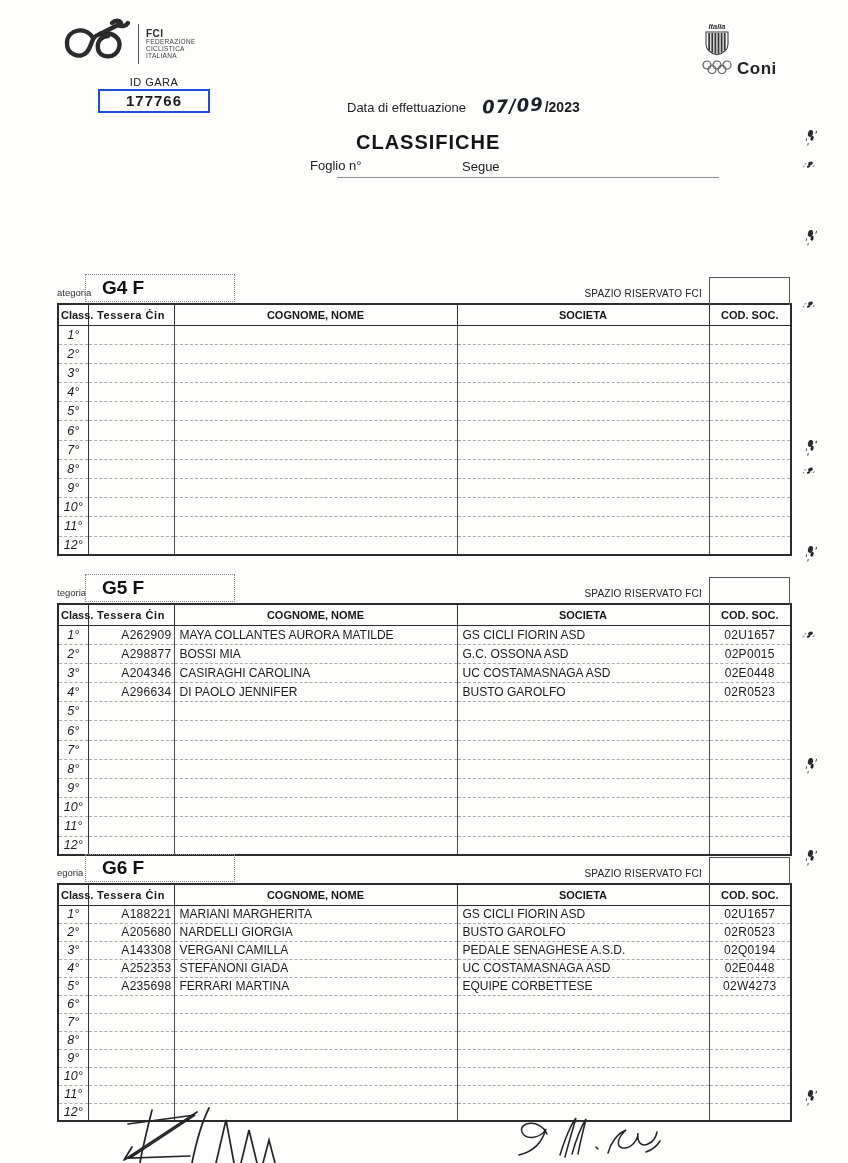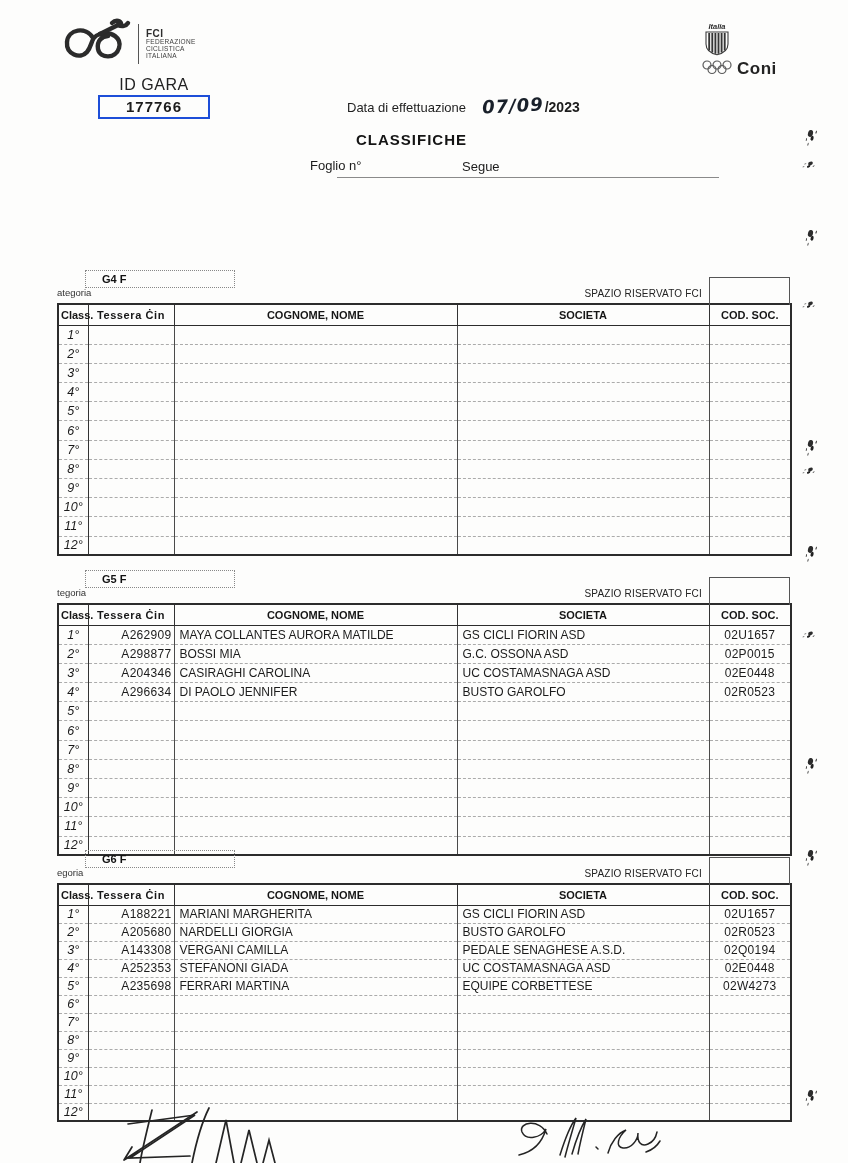--- a/index.html
+++ b/index.html
@@ -12,52 +12,52 @@
 
   
   .fci-logo { position:absolute; left:60px; top:16px; display:flex; align-items:center; }
   .fci-logo .mark { width:74px; height:56px; }
   .fci-logo .div { width:1px; height:40px; background:#555; margin:0 7px 0 4px; }
   .fci-text { line-height:1.05; }
   .fci-text .abbr { font-size:10px; font-weight:bold; color:#2d2d2d; letter-spacing:.5px; }
   .fci-text .ln { font-size:6.5px; color:#3c3c3c; letter-spacing:.3px; }
 
   .idgara { position:absolute; left:98px; top:76px; width:112px; text-align:center; }
-  .idgara .lbl { font-size:16px; color:#222; letter-spacing:.5px; }
+  .idgara .lbl { font-size:11px; color:#222; letter-spacing:.5px; }
   .idgara .box { margin-top:1px; border:2px solid #1d4ed8; padding:1px 0 2px;
                  font-size:15px; font-weight:bold; letter-spacing:1px; }
 
   .main-title { position:absolute; left:222px; top:19px; width:408px; text-align:center; }
   .main-title .t { font-size:22px; font-weight:bold; letter-spacing:.2px; color:#161616; }
   .main-title .r { font-size:14px; font-weight:bold; margin-top:5px; letter-spacing:.5px; }
 
   .coni { position:absolute; left:700px; top:22px; display:flex; align-items:flex-end; }
   .coni-left { width:34px; text-align:center; }
   .coni-italia { font-size:7.5px; font-weight:bold; font-style:italic; color:#2e2e2e; }
   .coni-name { font-size:17px; font-weight:bold; color:#232323; margin:10px 0 0 3px; letter-spacing:.5px; }
 
   .date-line { position:absolute; left:347px; top:95px; display:flex; align-items:baseline; }
   .date-line .lbl { font-size:13px; color:#1e1e1e; }
   .date-line .hand { font-family:"DejaVu Sans", sans-serif; font-style:italic; font-weight:bold;
                      font-size:18px; letter-spacing:1px; margin-left:16px; transform:rotate(-3deg);
                      color:#19202a; }
   .date-line .printed { font-size:14px; font-weight:bold; margin-left:1px; }
 
-  .classifiche { position:absolute; left:356px; top:131px; font-size:15px; font-weight:bold;
+  .classifiche { position:absolute; left:356px; top:131px; font-size:20px; font-weight:bold;
                  letter-spacing:1px; color:#141414; }
   .foglio { position:absolute; left:310px; top:158px; font-size:13px; }
   .segue  { position:absolute; left:462px; top:159px; font-size:13px; }
   .foglio-line { position:absolute; left:337px; top:177px; width:382px; border-top:1px solid #8a8a8a; }
 
   
   .section { position:absolute; left:57px; width:733px; }
   .cat-row { position:relative; height:27px; }
   .cat-cut { position:absolute; left:0; bottom:5px; font-size:9.5px; color:#333; }
-  .cat-box { position:absolute; left:28px; bottom:15px; width:150px; border:1px dotted #888;
-             font-weight:bold; font-size:11px; padding:2px 0 2px 16px; color:#111; }
+  .cat-box { position:absolute; left:28px; bottom:1px; width:150px; border:1px dotted #888;
+             font-weight:bold; font-size:19px; padding:2px 0 2px 16px; color:#111; }
   .spazio  { position:absolute; right:88px; bottom:4px; font-size:10px; color:#222; letter-spacing:.2px; }
   .spazio-box { position:absolute; right:0; width:81px; top:1px; bottom:-2px;
                 border:1px solid #555; border-bottom:none; }
 
   table { width:733px; border-collapse:collapse; table-layout:fixed;
           border:2px solid #2c2c2c; font-size:12px; }
   th { border:1px solid #333; border-bottom:1.5px solid #2c2c2c; height:21px;
        font-size:11px; font-weight:bold; padding:0 2px; color:#161616; }
   td { border-left:1px solid #4a4a4a; border-right:1px solid #4a4a4a;
        border-bottom:1px dashed #ababab; padding:0 2px; overflow:hidden; white-space:nowrap;

